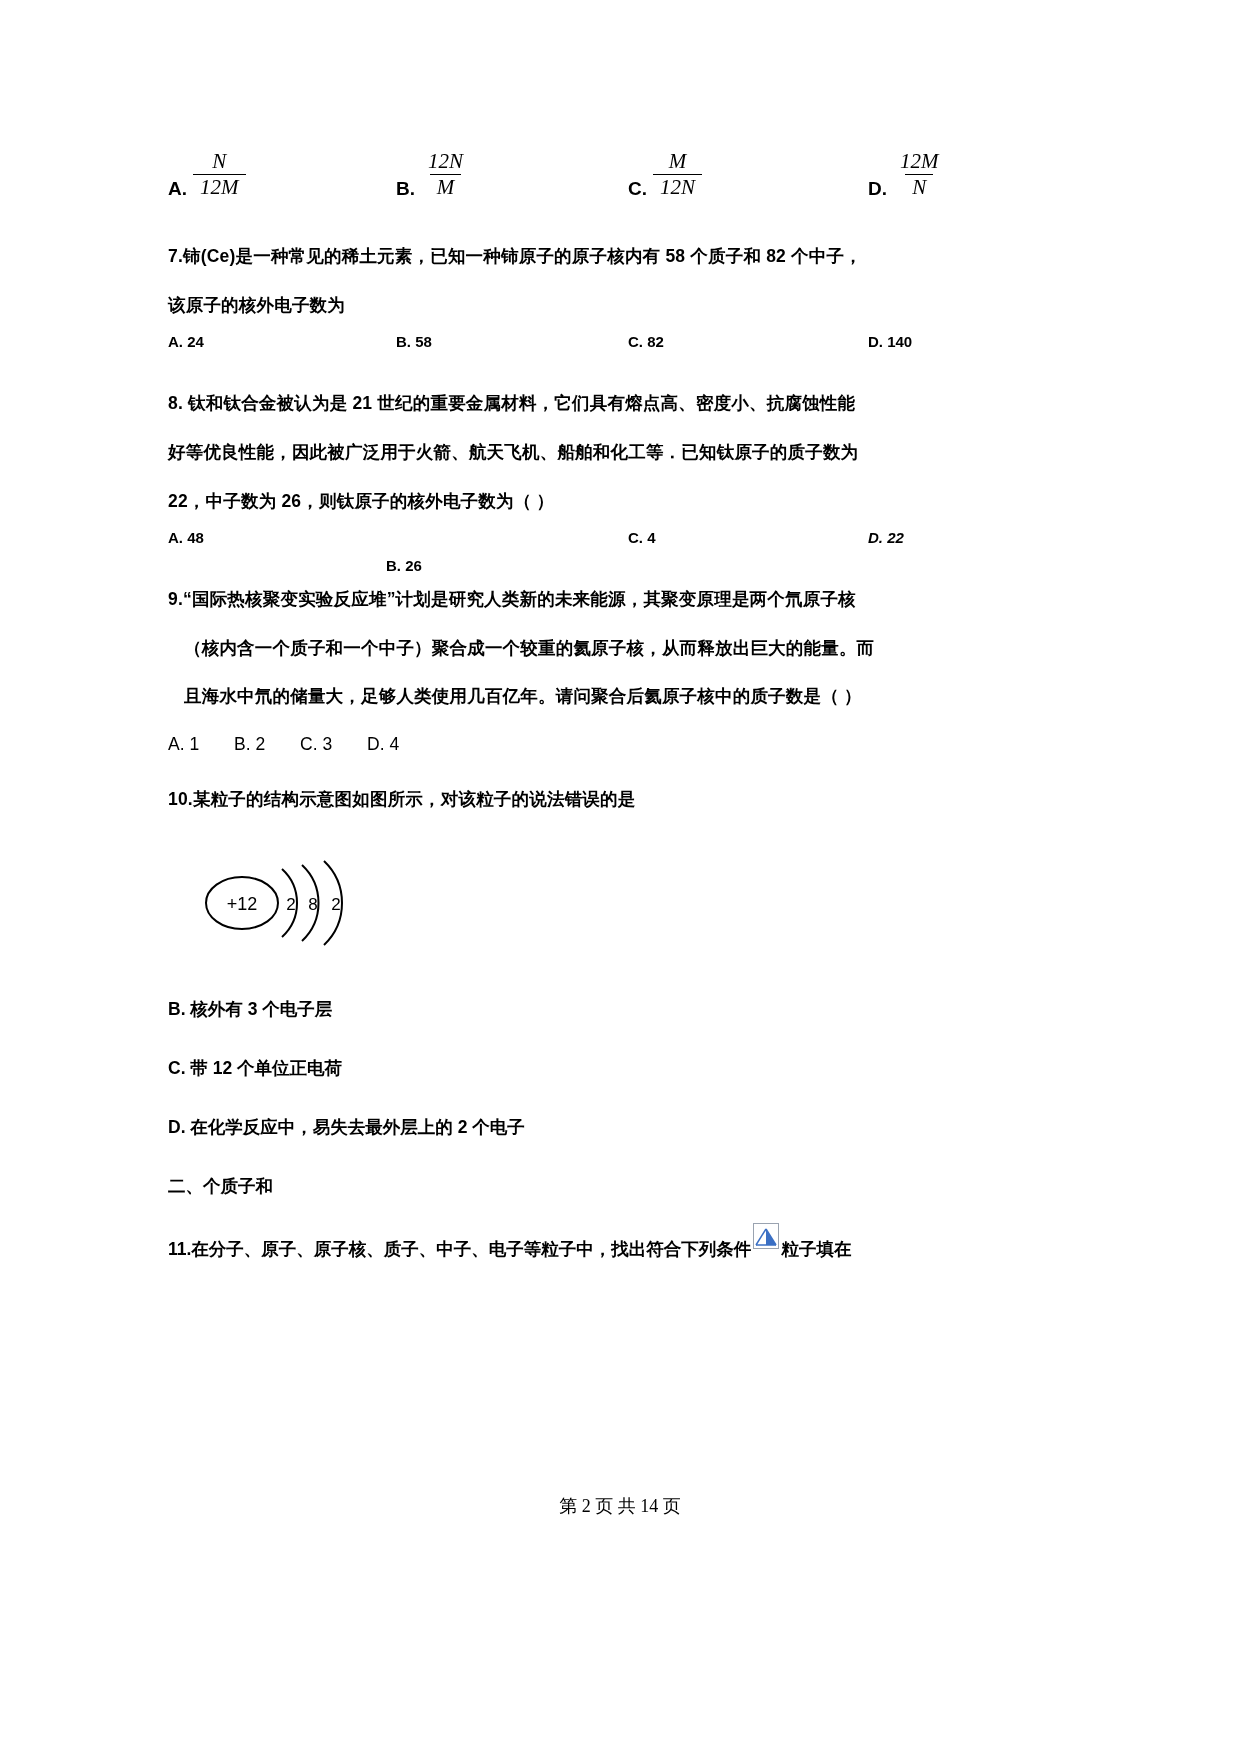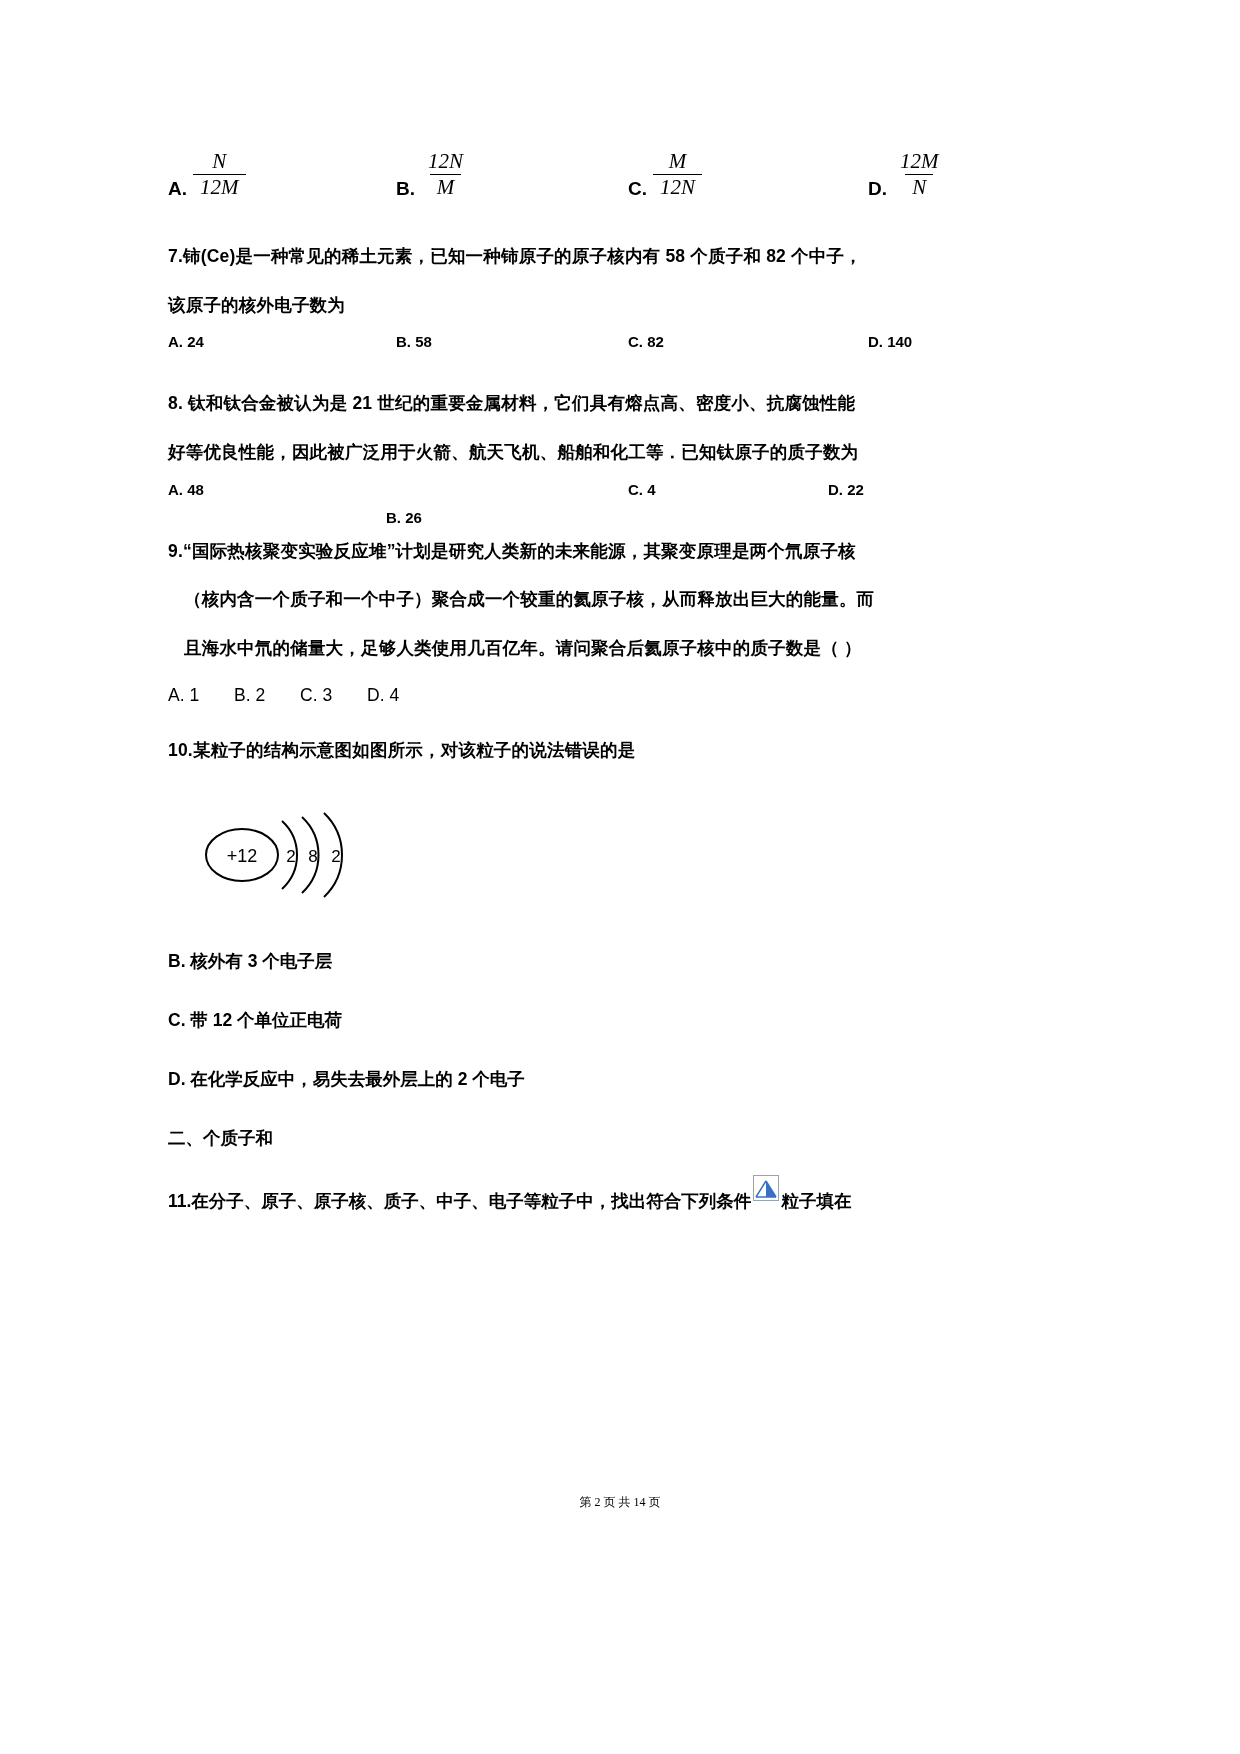--- a/index.html
+++ b/index.html
@@ -147,21 +147,21 @@
     top: -12px;
   }
 
   
   .footer {
     position: absolute;
     left: 0;
     right: 0;
     top: 1494px;
     text-align: center;
-    font-size: 12px;
+    font-size: 18px;
     font-family: "Liberation Serif", "DejaVu Serif", serif;
     color: #000;
   }
 </style>
 </head>
 <body>
 
 <div class="page">
   <div class="content">
 
@@ -206,26 +206,27 @@
 
     <div class="opt-row" style="margin-top:6px;">
       <span class="opt" style="left:0px;">A. 24</span>
       <span class="opt" style="left:228px;">B. 58</span>
       <span class="opt" style="left:460px;">C. 82</span>
       <span class="opt" style="left:700px;">D. 140</span>
     </div>
 
     <p class="q">8. 钛和钛合金被认为是 21 世纪的重要金属材料，它们具有熔点高、密度小、抗腐蚀性能</p>
     <p class="q">好等优良性能，因此被广泛用于火箭、航天飞机、船舶和化工等．已知钛原子的质子数为</p>
+    <p class="q">22，中子数为 26，则钛原子的核外电子数为（      ）</p>
 
     <div class="opt-row" style="margin-top:6px;">
       <span class="opt" style="left:0px;">A. 48</span>
       <span class="opt" style="left:218px;margin-top:28px;">B. 26</span>
       <span class="opt" style="left:460px;">C. 4</span>
-      <span class="opt" style="left:660px;">D. 22</span>
+      <span class="opt" style="left:700px;font-style:italic;">D. 22</span>
     </div>
 
     <p class="q">9.“国际热核聚变实验反应堆”计划是研究人类新的未来能源，其聚变原理是两个氘原子核</p>
     <p class="q indent">（核内含一个质子和一个中子）聚合成一个较重的氦原子核，从而释放出巨大的能量。而</p>
     <p class="q indent">且海水中氘的储量大，足够人类使用几百亿年。请问聚合后氦原子核中的质子数是（  ）</p>
 
     <p class="opt-inline" style="margin-top:4px;">
       <span class="opt">A. 1</span>
       <span class="opt">B. 2</span>
       <span class="opt">C. 3</span>

